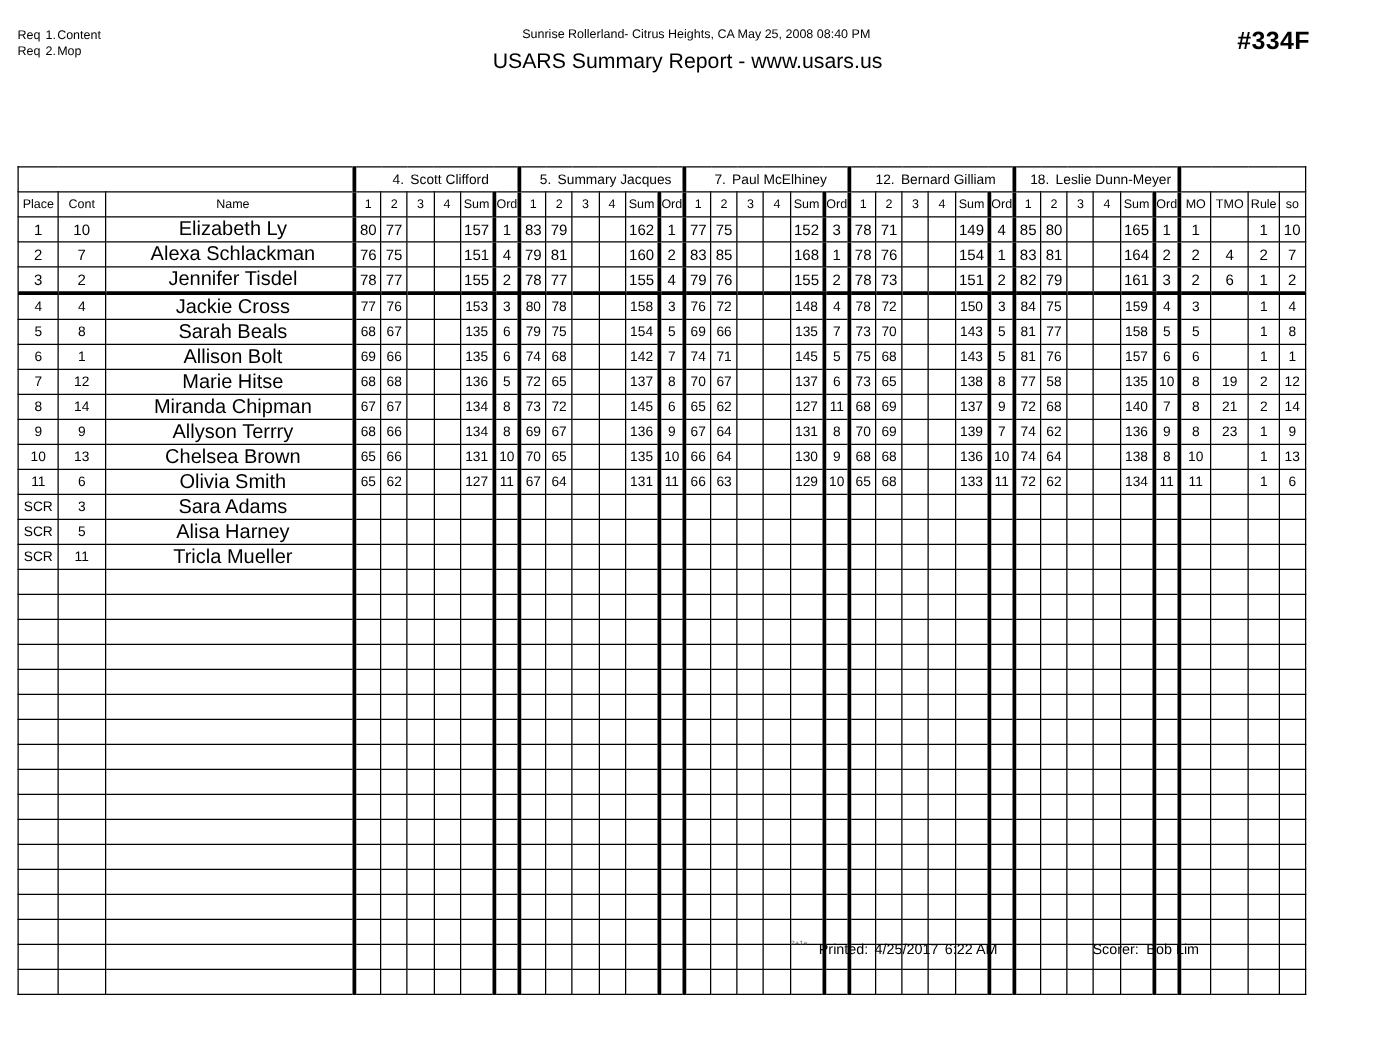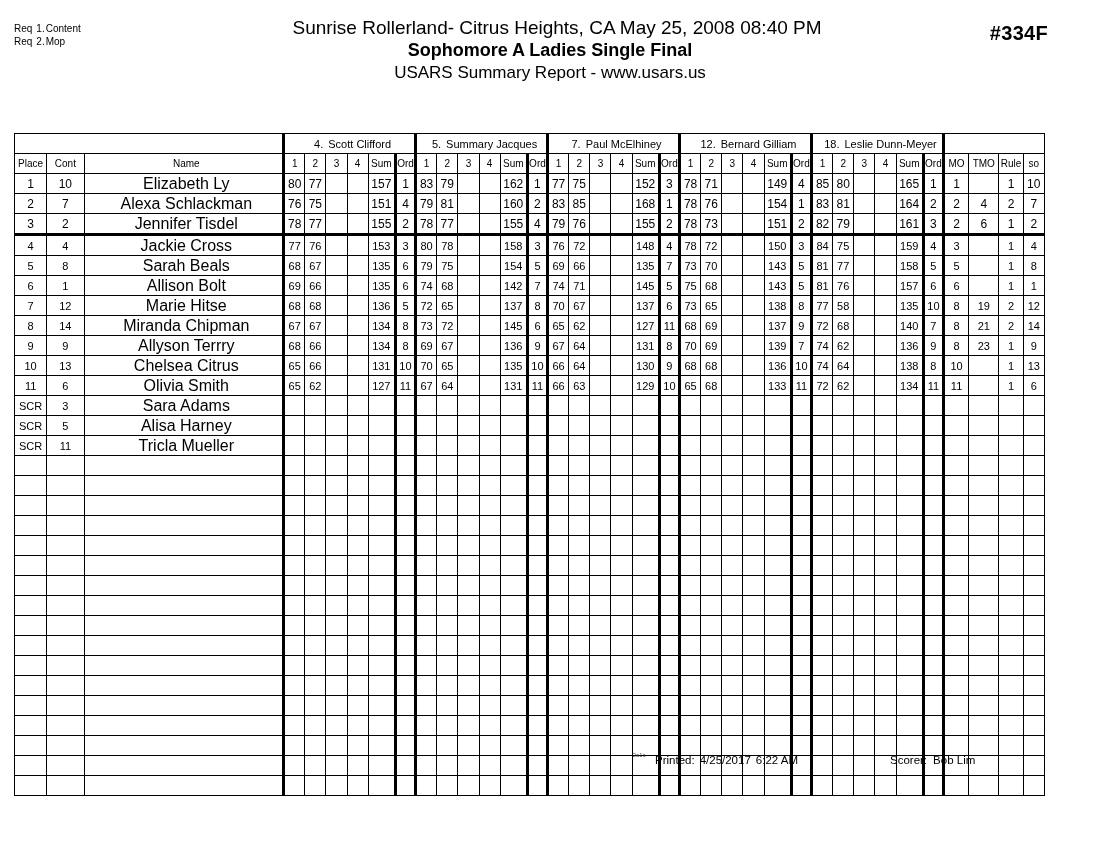--- a/index.html
+++ b/index.html
@@ -48,21 +48,21 @@
     top: 18px;
     text-align: center;
   }
   #title-block .t-event {
     font-size: 19px;
     font-weight: bold;
     line-height: 24px;
     letter-spacing: 0.1px;
   }
   #title-block .t-venue {
-    font-size: 19px;
+    font-size: 10px;
     line-height: 20px;
     padding-left: 14px;
   }
   #title-block .t-class {
     font-size: 18px;
     font-weight: bold;
     line-height: 24px;
   }
   #title-block .t-org {
     font-size: 17px;
@@ -142,35 +142,34 @@
     white-space: nowrap;
   }
   #footer .printed .f-lbl { margin-right: 5px; }
   #footer .printed .f-date { margin-right: 5px; }
   #footer .scorer {
     position: absolute;
     left: 848px;
     top: 4px;
     white-space: nowrap;
   }
-  #footer .scorer .f-lbl { margin-right: 6px; margin-left: 16px; }
+  #footer .scorer .f-lbl { margin-right: 6px; }
 </style>
 </head>
 <body>
 
 <div id="req-block">
     <span class="req-line"><span class="req-lbl">Req</span><span class="req-num">1.</span><span class="req-txt">Content</span></span>
     <span class="req-line"><span class="req-lbl">Req</span><span class="req-num">2.</span><span class="req-txt">Mop</span></span>
   </div>
 
 <div id="report-id">#334F</div>
 
 <div id="title-block">
   <div class="t-venue">Sunrise Rollerland- Citrus Heights, CA  May 25, 2008  08:40 PM</div>
-  <div class="t-class">Sophomore A Ladies Single Final</div>
   <div class="t-org">USARS Summary Report - www.usars.us</div>
 </div>
 
 <table id="sheet">
   <colgroup id="sheet-cols">
       <col style="width: 32px;">
       <col style="width: 37px;">
       <col style="width: 198px;">
       <col style="width: 21px;">
       <col style="width: 21px;">
@@ -605,21 +604,21 @@
         <td class="scr">136</td>
         <td class="ord ord-val">9</td>
         <td>8</td>
         <td>23</td>
         <td>1</td>
         <td>9</td>
       </tr>
       <tr>
         <td>10</td>
         <td>13</td>
-        <td class="nm">Chelsea Citrus</td>
+        <td class="nm">Chelsea Brown</td>
         <td class="scr sep-l">65</td>
         <td class="scr">66</td>
         <td class="scr"></td>
         <td class="scr"></td>
         <td class="scr">131</td>
         <td class="ord ord-val">10</td>
         <td class="scr">70</td>
         <td class="scr">65</td>
         <td class="scr"></td>
         <td class="scr"></td>

